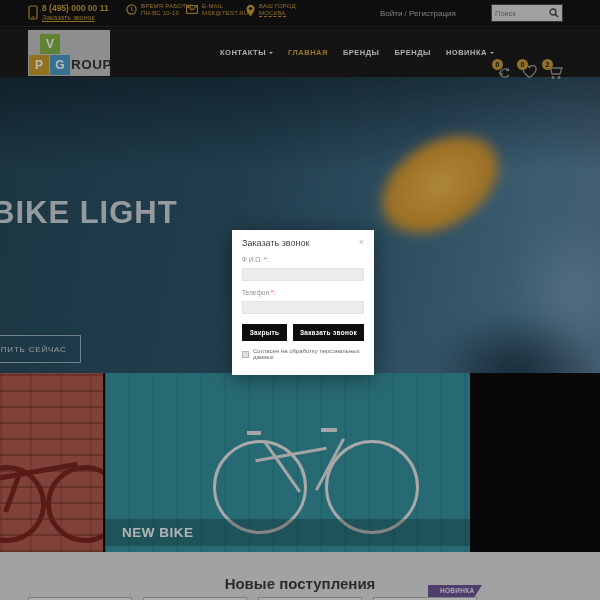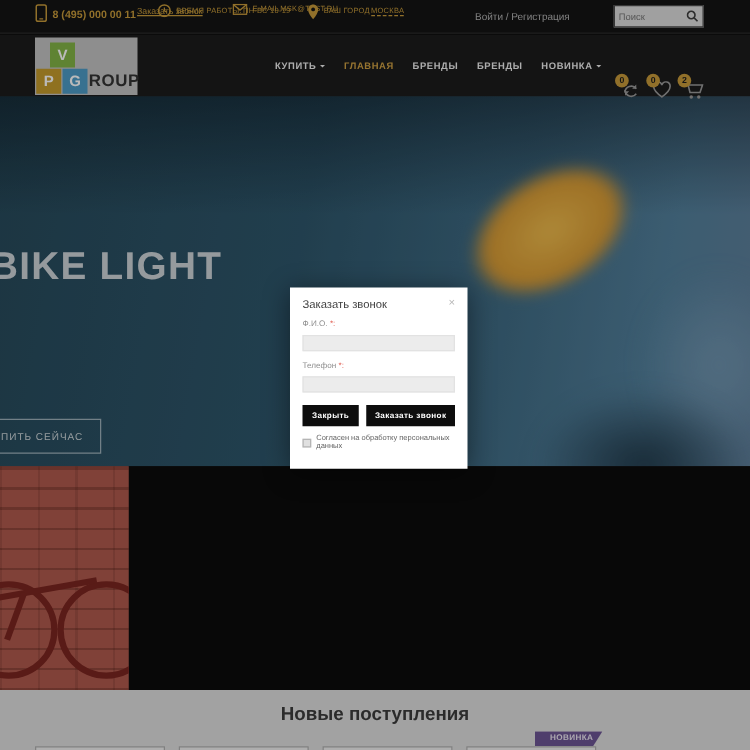--- a/index.html
+++ b/index.html
@@ -2,21 +2,21 @@
 <html><head>
 <meta charset="utf-8">
 <style>
   * { margin:0; padding:0; box-sizing:border-box; }
   body { font-family:"Liberation Sans", sans-serif; background:#101010; }
   .page { position:relative; width:600px; height:600px; overflow:hidden; background:#101010; }
 
   
   .topbar { position:absolute; left:0; top:0; width:600px; height:27px; background:#141414; border-bottom:1px solid #2b2b2b; z-index:10; }
   .tb-group { position:absolute; top:3px; display:flex; align-items:center; gap:4px; }
-  .tb-col { display:flex; flex-direction:row; gap:1px;text-align:right; }
+  .tb-col { display:flex; flex-direction:column; gap:1px; }
   .tb-phone-g { left:28px; }
   .tb-hours-g { left:126px; }
   .tb-email-g { left:186px; }
   .tb-city-g  { left:246px; }
   .tb-phone-num { font-size:8.5px; font-weight:bold; color:#c79a3a; }
   .tb-link { font-size:7px; color:#c79a3a; text-decoration:underline; cursor:pointer; }
   .tb-small { font-size:6px; color:#c79a3a; letter-spacing:.2px; }
   .tb-dashed { border-bottom:1px dashed #c79a3a; align-self:flex-start; cursor:pointer; }
   .login { position:absolute; left:380px; top:9px; font-size:8px; color:#b3b3b3; cursor:pointer; }
   .search { position:absolute; left:491px; top:4px; width:72px; height:18px; background:#dcdcdc; border:1px solid #4a4a4a; display:flex; align-items:center; }
@@ -76,21 +76,21 @@
   .tile-label { position:absolute; font-weight:bold; color:#f5f5f5; letter-spacing:.5px; }
   .lbl-newbike { left:17px; top:152px; font-size:13.5px; }
   .tile-yellow { left:472px; width:128px; background:#c09d20; }
   .ywheel { position:absolute; width:98px; height:98px; border:5px solid #23211e; border-radius:50%; }
   .road-dark { position:absolute; left:0; top:147px; width:100%; height:14px; background:#4c4741; }
   .road-gray { position:absolute; left:0; top:161px; width:100%; height:18px; background:#837d77; }
   .lbl-cycling { left:13px; top:153px; font-size:12.5px; }
 
   
   .arrivals { position:absolute; left:0; top:552px; width:600px; height:48px; background:#dedede; }
-  .arrivals h2 { position:absolute; left:0; width:100%; top:11px; text-align:center; font-size:15px; color:#3c3c3c; }
+  .arrivals h2 { position:absolute; left:0; width:100%; top:23px; text-align:center; font-size:15px; color:#3c3c3c; }
   .badge-new { position:absolute; left:428px; top:33px; width:54px; height:12px; background:#6d5595; color:#ece7f2;
                font-size:6.5px; font-weight:bold; line-height:12px; padding-left:12px; letter-spacing:.3px;
                clip-path:polygon(0 0,100% 0,86% 100%,0 100%); }
   .card-stub { position:absolute; top:45px; width:104px; height:8px; background:#efefef; border:1px solid #b0b0b0; }
 
   
   .overlay { position:absolute; inset:0; background:rgba(0,0,0,.27); z-index:40; }
   .modal { position:absolute; left:232px; top:230px; width:142px; height:145px; background:#fff; z-index:50;
            padding:8px 10px; box-shadow:0 3px 20px rgba(0,0,0,.45); }
   .modal-head { display:flex; justify-content:space-between; align-items:flex-start; }
@@ -168,21 +168,21 @@
 
   <div class="header">
     <div class="logo">
       <span class="sq sq-v">V</span>
       <span class="sq sq-p">P</span>
       <span class="sq sq-g">G</span>
       <span class="logo-suffix">ROUP</span>
     </div>
     <nav class="nav">
       <a class="nav-item">
-        <span>КУПИТЬ</span>
+        <span>КОНТАКТЫ</span>
         <span class="caret"></span>
       </a>
       <a class="nav-item active">
         <span>ГЛАВНАЯ</span>
       </a>
       <a class="nav-item">
         <span>БРЕНДЫ</span>
       </a>
       <a class="nav-item">
         <span>БРЕНДЫ</span>
@@ -229,20 +229,31 @@
     <button class="hero-cta">КУПИТЬ СЕЙЧАС</button>
   </div>
 
   <div class="banners">
     <div class="tile tile-red">
       <div class="rwheel" style="left:-32px; top:92px;"></div>
       <div class="rwheel" style="left:46px; top:92px;"></div>
       <div class="rbar" style="left:-6px; top:96px; width:84px; height:5px; transform:rotate(-10deg);"></div>
       <div class="rbar" style="left:10px; top:100px; width:5px; height:40px; transform:rotate(20deg);"></div>
     </div>
+    <div class="tile tile-teal">
+      <div class="twheel" style="left:108px; top:67px;"></div>
+      <div class="twheel" style="left:220px; top:67px;"></div>
+      <div class="tline" style="left:150px; top:80px; width:72px; transform:rotate(-10deg);"></div>
+      <div class="tline" style="left:146px; top:92px; width:62px; transform:rotate(55deg);"></div>
+      <div class="tline" style="left:196px; top:90px; width:58px; transform:rotate(-62deg);"></div>
+      <div class="tline" style="left:216px; top:55px; width:16px; height:4px;"></div>
+      <div class="tline" style="left:142px; top:58px; width:14px; height:4px;"></div>
+      <div class="tile-band"></div>
+      <span class="tile-label lbl-newbike">NEW BIKE</span>
+    </div>
   </div>
 
   <div class="arrivals">
     <h2>Новые поступления</h2>
     <div class="badge-new">НОВИНКА</div>
     <div class="card-stub" style="left:28px;"></div>
     <div class="card-stub" style="left:143px;"></div>
     <div class="card-stub" style="left:258px;"></div>
     <div class="card-stub" style="left:373px;"></div>
   </div>

